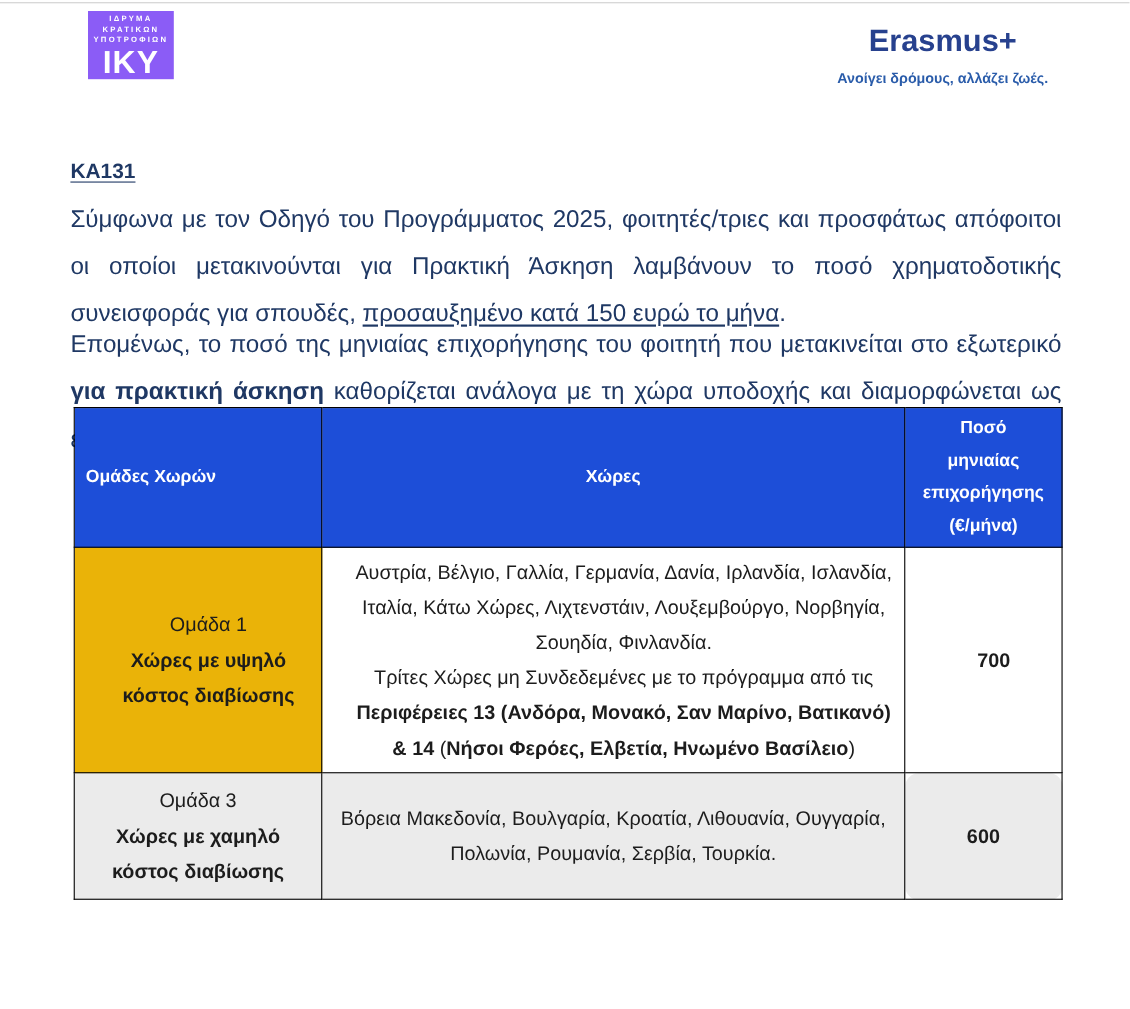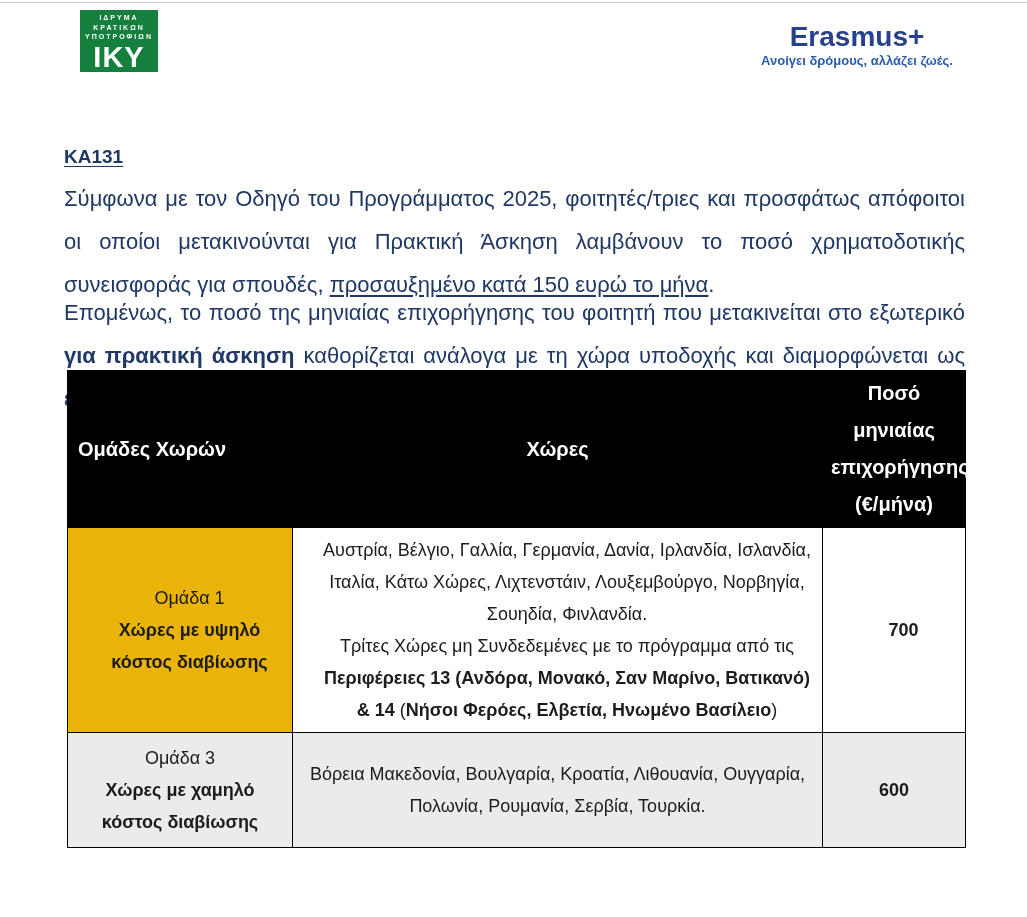--- a/index.html
+++ b/index.html
@@ -4,31 +4,31 @@
 <style>
   * { margin:0; padding:0; box-sizing:border-box; }
   html,body { width:1027px; height:917px; background:#ffffff; overflow:hidden;
               font-family:"Liberation Sans", sans-serif; }
   .page { position:relative; width:1027px; height:917px; background:#fff; }
   .top-rule { position:absolute; top:2px; left:0; width:1027px; height:0;
               border-top:1px solid #cfcfcf; }
 
   
   .iky-logo { position:absolute; left:80px; top:10px; width:78px; height:62px;
-              background:#15803d; color:#fff; display:flex; flex-direction:column;
+              background:#8b5cf6; color:#fff; display:flex; flex-direction:column;
               align-items:center; justify-content:center; padding-top:3px; }
   .iky-small { font-size:7px; font-weight:bold; letter-spacing:2px; line-height:1.35;
                text-align:center; white-space:nowrap; }
   .iky-big { font-size:29px; font-weight:bold; letter-spacing:1px; line-height:1;
              margin-top:1px; }
 
   
   .erasmus { position:absolute; right:70px; top:22px; text-align:center; width:200px; }
   .erasmus-wordmark { font-size:28px; font-weight:bold; color:#27418E; line-height:1.05; }
-  .erasmus-tagline { font-size:13px; font-weight:bold; color:#2A5CAA; margin-top:2px; }
+  .erasmus-tagline { font-size:13px; font-weight:bold; color:#2A5CAA; margin-top:12px; }
 
   
   .heading { position:absolute; left:85px; top:76px; font-size:20px; color:#4472C4;
              letter-spacing:0.5px; white-space:nowrap; }
   .heading-bullet { color:#2F5496; font-size:17px; margin-right:20px; vertical-align:1px; }
 
   
   .section-title { position:absolute; left:64px; top:146px; font-size:19px; font-weight:bold;
                    color:#1F3864; text-decoration:underline; text-underline-offset:3px; }
 
@@ -40,26 +40,26 @@
   .b { font-weight:bold; }
   .u { text-decoration:underline; text-underline-offset:3px; }
 
   
   table.grant { position:absolute; left:67px; top:370px; width:898px;
                 border-collapse:collapse; table-layout:fixed; color:#1C1C1C;
                 font-size:18px; }
   table.grant td { border:1px solid #000; text-align:center; vertical-align:middle;
                    line-height:1.78; padding:4px 8px; }
   table.grant { border:1px solid #000; }
-  tr.thead td { background:#000000; color:#ffffff; font-weight:bold; font-size:20px;
+  tr.thead td { background:#1d4ed8; color:#ffffff; font-weight:bold; font-size:16px;
                 line-height:1.85; height:120px; }
   tr.thead td.h-groups { text-align:left; padding-left:10px; }
   td.cell-group { background:#eab308; }
   tr.row-shaded td { background:#EBEBEB; }
-  td.cell-amount { font-weight:bold; }
+  td.cell-amount { font-weight:bold;border-radius:12px; }
   tr.row1 td { height:205px;padding-left:27px; }
   tr.row2 td { height:95px; }
   tr.row3 td { height:115px; }
 </style>
 </head>
 <body>
 
 <div class="page">
   <div class="top-rule"></div>
 

